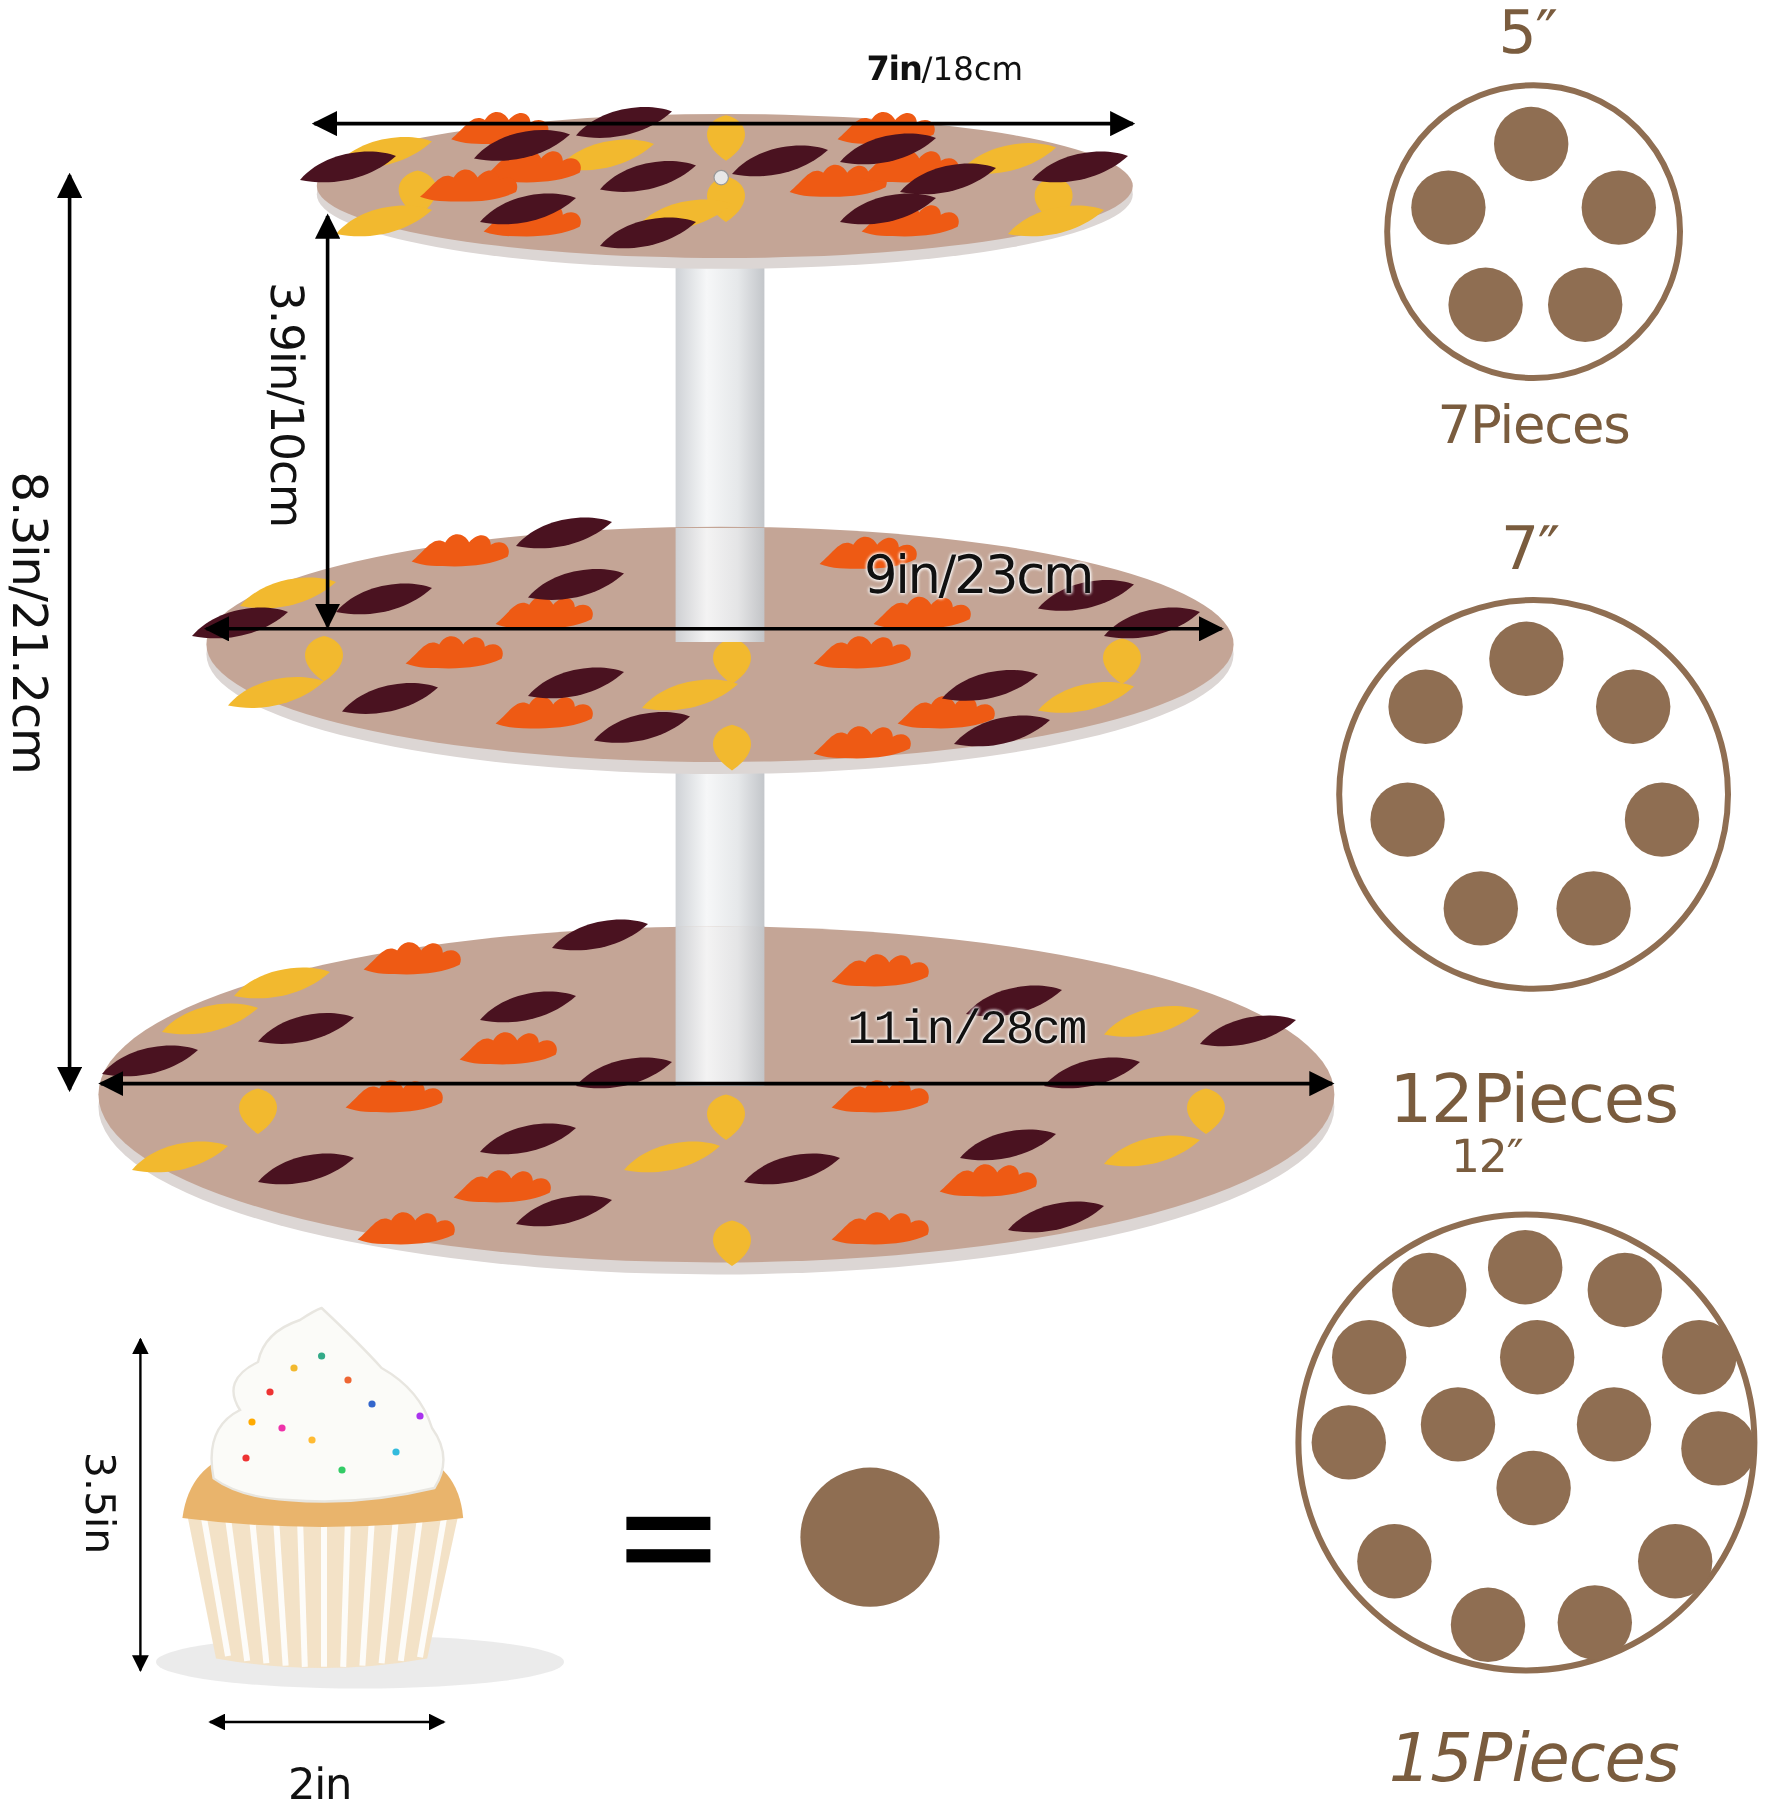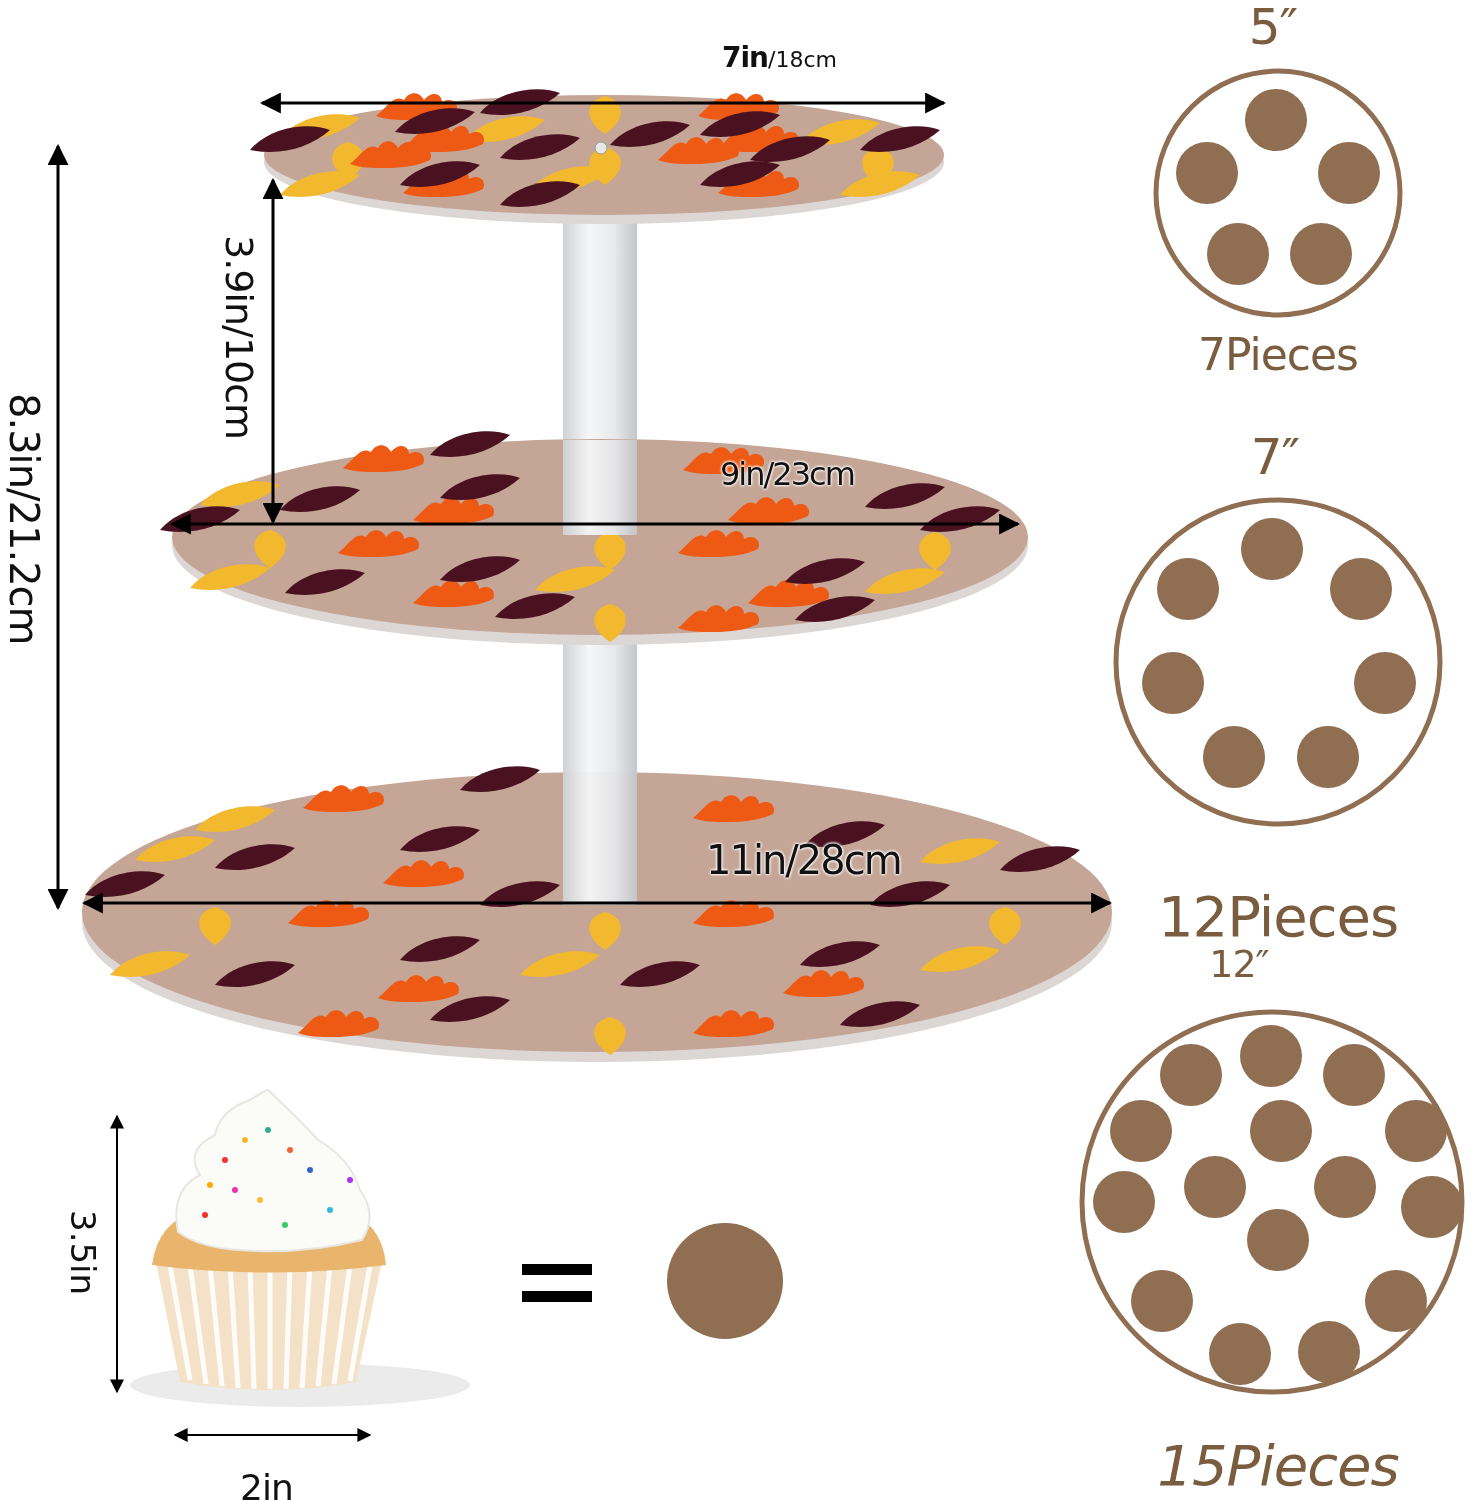--- a/index.html
+++ b/index.html
@@ -248,26 +248,26 @@
     <circle cx="1432" cy="1207" r="31"></circle>
       <circle cx="1278" cy="1240" r="31"></circle>
     <circle cx="1162" cy="1301" r="31"></circle>
       <circle cx="1396" cy="1301" r="31"></circle>
     <circle cx="1240" cy="1354" r="31"></circle>
       <circle cx="1329" cy="1352" r="31"></circle>
   </g>
 </svg>
 
 <div class="dim-label" style="left:722px; top:44px;">
-  <span style="font-size:28px; letter-spacing:-1px;font-weight:bold;">7in</span><span style="font-size:22px;">/18cm</span>
+  <span style="font-size:28px; letter-spacing:-1px;font-weight:bold;">7in</span><span style="font-size:27px;">/18cm</span>
 </div>
 
-<div class="dim-label" style="left:720px; top:458px; font-size:32px; letter-spacing:-2px; text-shadow: 0 0 3px #fff, 0 0 3px #fff, 0 0 3px #fff;">9in/23cm</div>
-
-<div class="dim-label" style="left:706px; top:840px; font-size:40px; letter-spacing:-2px; text-shadow: 0 0 3px #fff, 0 0 3px #fff, 0 0 3px #fff;">11in/28cm</div>
+<div class="dim-label" style="left:720px; top:458px; font-size:44px; letter-spacing:-2px; text-shadow: 0 0 3px #fff, 0 0 3px #fff, 0 0 3px #fff;">9in/23cm</div>
+
+<div class="dim-label" style="left:706px; top:840px; font-size:40px; letter-spacing:-2px; text-shadow: 0 0 3px #fff, 0 0 3px #fff, 0 0 3px #fff; font-family: Liberation Mono, monospace;">11in/28cm</div>
 
 <div class="dim-label vert" style="left:258px; top:235px; font-size:38px; letter-spacing:-1px; transform: rotate(90deg);">3.9in/10cm</div>
 
 <div class="dim-label vert" style="left:44px; top:393px; font-size:40px; letter-spacing:-1px; transform: rotate(90deg);">8.3in/21.2cm</div>
 
 <div class="dim-label vert" style="left:100px; top:1210px; font-size:34px; transform: rotate(90deg);">3.5in</div>
 
 <div class="dim-label" style="left:240px; top:1446px; font-size:36px; letter-spacing:-1px;margin-top:24px;">2in</div>
 
 <div class="equals">

